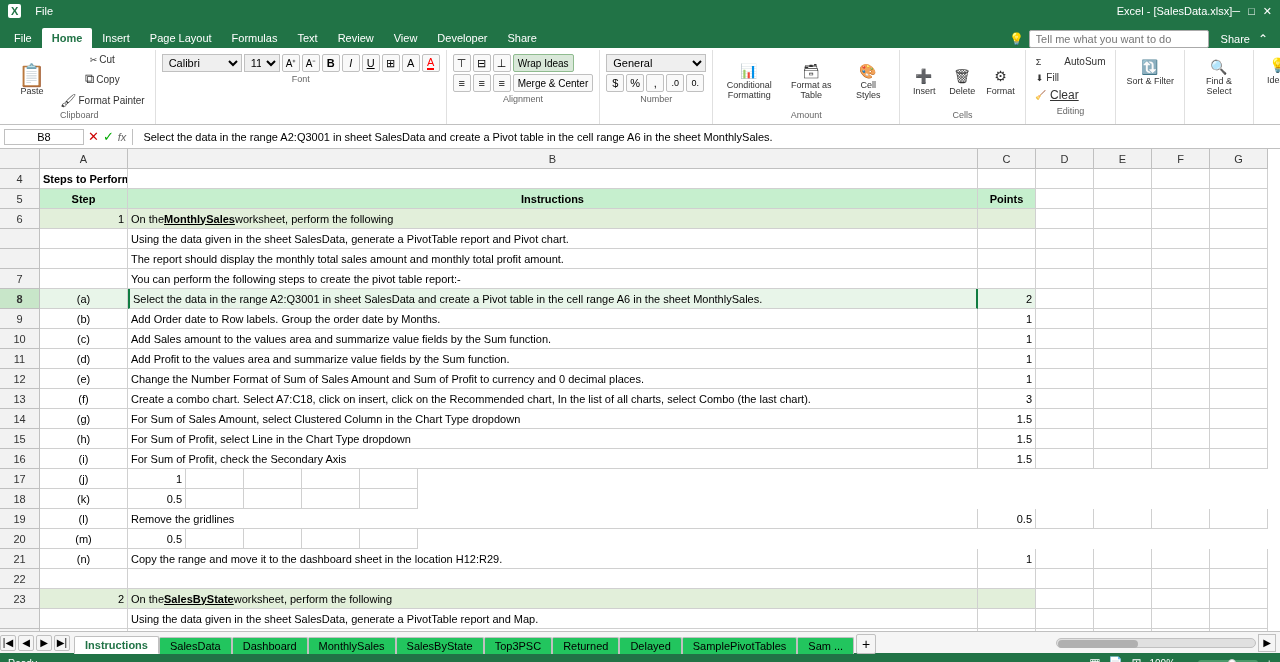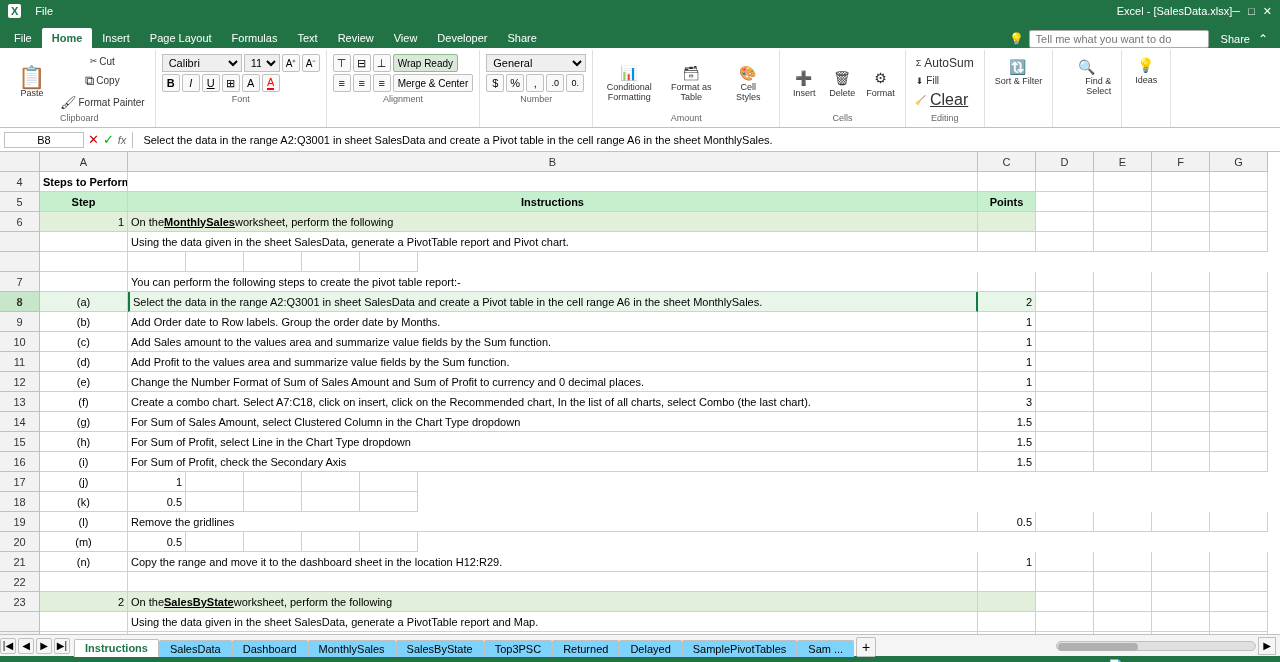--- a/index.html
+++ b/index.html
@@ -201,21 +201,21 @@
       font-weight: bold;
       justify-content: center;
       text-align: center;
     }
     .sheet-tab {
       padding: 2px 10px;
       font-size: 11px;
       border: 1px solid #c0c0c0;
       border-bottom: none;
       border-radius: 2px 2px 0 0;
-      background: #7dd3fc;
+      background: #22c55e;
       cursor: pointer;
       white-space: nowrap;
     }
     .sheet-tab.active {
       background: #fff;
       border-bottom: 1px solid #fff;
       color: #217346;
       font-weight: 600;
     }
     .sheet-nav {
@@ -370,21 +370,21 @@
         <div class="ribbon-btn" style="flex-direction:row;gap:2px;min-width:50px;">
           <span style="font-size:13px;">🖌</span>
           <span style="font-size:10px;">Format Painter</span>
         </div>
       </div>
     </div>
     <div class="ribbon-group-label">Clipboard</div>
   </div>
 
   <div class="ribbon-group">
-    <div style="display:flex;flex-direction:column;gap:2px;padding:2px 0;">
+    <div style="display:flex;gap:2px;padding:2px 0;">
       <div class="font-group-row">
         <select class="font-select">
           <option>Calibri</option>
         </select>
         <select class="font-size-select">
           <option>11</option>
         </select>
         <div class="small-btn" style="font-size:10px;">A⁺</div>
         <div class="small-btn" style="font-size:10px;">A⁻</div>
       </div>
@@ -404,21 +404,21 @@
     <div class="ribbon-group-label">Font</div>
   </div>
 
   <div class="ribbon-group">
     <div style="display:flex;flex-direction:column;gap:2px;padding:2px 0;">
       <div class="font-group-row">
         <div class="small-btn">⊤</div>
         <div class="small-btn">⊟</div>
         <div class="small-btn">⊥</div>
         <div class="small-btn" style="width:auto;padding:0 4px;background:#d9e8d9;border:1px solid #8fbb8f;">
-          <span style="font-size:10px;">Wrap Ready</span>
+          <span style="font-size:10px;">Wrap Ideas</span>
         </div>
       </div>
       <div class="font-group-row">
         <div class="small-btn">≡</div>
         <div class="small-btn">≡</div>
         <div class="small-btn">≡</div>
         <div class="small-btn" style="width:auto;padding:0 4px;">
           <span style="font-size:10px;">Merge &amp; Center</span>
         </div>
       </div>
@@ -475,48 +475,48 @@
         <span style="font-size:9px;">Format</span>
       </div>
     </div>
     <div class="ribbon-group-label">Cells</div>
   </div>
 
   <div class="ribbon-group">
     <div style="display:flex;flex-direction:column;gap:1px;padding:2px 0;">
       <div class="ribbon-btn" style="flex-direction:row;justify-content:flex-start;gap:3px;">
         <span>Σ</span>
-        <span style="font-size:12px;">AutoSum</span>
+        <span style="font-size:10px;margin-left:20px;">AutoSum</span>
       </div>
       <div class="ribbon-btn" style="flex-direction:row;justify-content:flex-start;gap:3px;">
         <span>⬇</span>
         <span style="font-size:10px;">Fill</span>
       </div>
       <div class="ribbon-btn" style="flex-direction:row;justify-content:flex-start;gap:3px;">
         <span>🧹</span>
-        <span style="font-size:16px;text-decoration:underline;">Clear</span>
+        <span style="font-size:12px;text-decoration:underline;">Clear</span>
       </div>
     </div>
     <div class="ribbon-group-label">Editing</div>
   </div>
 
   <div class="ribbon-group">
     <div style="display:flex;flex-direction:column;gap:1px;padding:2px 0;">
       <div class="ribbon-btn ribbon-btn-large" style="text-align:center;max-width:56px;">
         <div class="ribbon-icon">🔃</div>
         <span style="font-size:9px;white-space:normal;word-wrap:break-word;line-height:1.1;">Sort &amp; Filter</span>
       </div>
     </div>
   </div>
 
   <div class="ribbon-group">
     <div style="display:flex;flex-direction:column;gap:1px;padding:2px 0;">
       <div class="ribbon-btn ribbon-btn-large" style="text-align:center;max-width:56px;">
         <div class="ribbon-icon">🔍</div>
-        <span style="font-size:9px;white-space:normal;word-wrap:break-word;line-height:1.1;text-align:right;">Find &amp; Select</span>
+        <span style="font-size:9px;white-space:normal;word-wrap:break-word;line-height:1.1;">Find &amp; Select</span>
       </div>
     </div>
   </div>
 
   <div class="ribbon-group">
     <div class="ribbon-btn ribbon-btn-large" style="text-align:center;max-width:48px;">
       <div class="ribbon-icon">💡</div>
       <span style="font-size:9px;">Ideas</span>
     </div>
   </div>
@@ -613,20 +613,21 @@
         <div class="grid-cell cell-col-b">Using the data given in the sheet SalesData, generate a PivotTable report and Pivot chart.</div>
         <div class="grid-cell cell-col-c"></div>
         <div class="grid-cell cell-col-d"></div>
         <div class="grid-cell cell-col-e"></div>
         <div class="grid-cell cell-col-f"></div>
         <div class="grid-cell cell-col-g"></div>
       </div>
 
       <div class="grid-row">
         <div class="grid-cell cell-col-a"></div>
+        <div class="grid-cell cell-col-b">The report should display the monthly total sales amount and monthly total profit amount.</div>
         <div class="grid-cell cell-col-c"></div>
         <div class="grid-cell cell-col-d"></div>
         <div class="grid-cell cell-col-e"></div>
         <div class="grid-cell cell-col-f"></div>
         <div class="grid-cell cell-col-g"></div>
       </div>
 
       <div class="grid-row">
         <div class="grid-cell cell-col-a"></div>
         <div class="grid-cell cell-col-b">You can perform the following steps to create the pivot table report:-</div>

